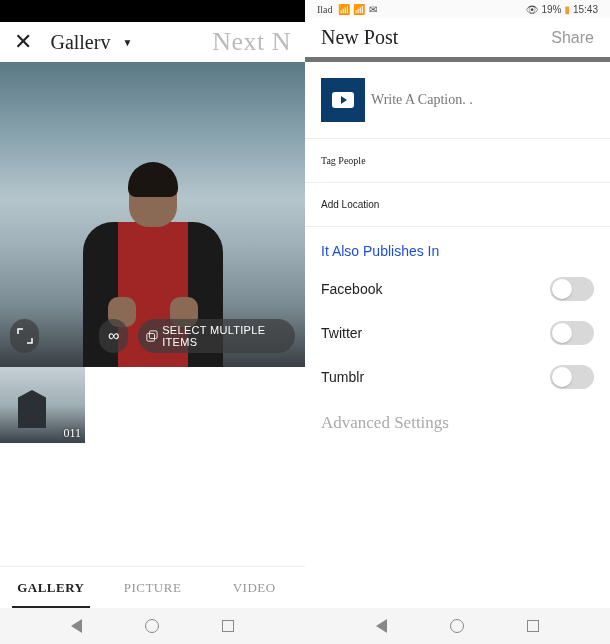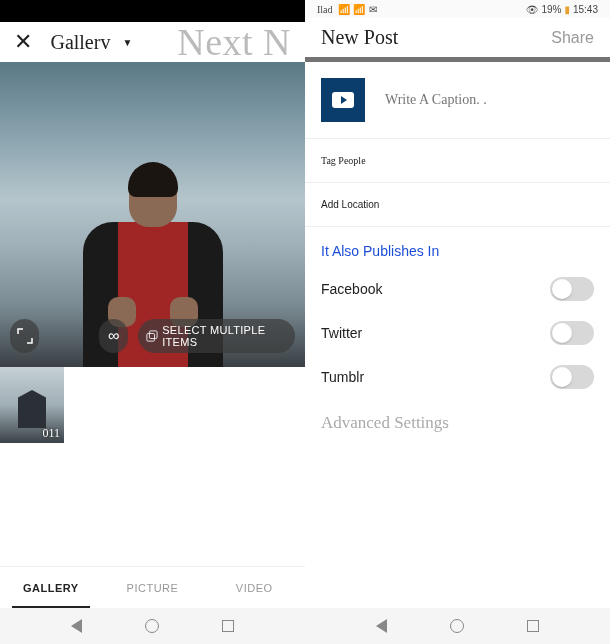--- a/index.html
+++ b/index.html
@@ -52,21 +52,21 @@
       align-items: center;
       gap: 12px;
       cursor: pointer;
     }
     .dropdown-caret {
       font-size: 10px;
     }
     .next-label {
       margin-left: auto;
       font-family: Georgia, serif;
-      font-size: 38px;
+      font-size: 26px;
       color: #bbb;
       font-weight: 300;
       letter-spacing: 0.5px;
     }
     .preview-area {
       width: 305px;
       height: 305px;
       background: linear-gradient(180deg, #5a7885 0%, #8ba5b0 25%, #b5c5cc 45%, #9fb0b8 60%, #7a8a92 80%, #3a4045 100%);
       position: relative;
       overflow: hidden;
@@ -153,21 +153,21 @@
       padding: 0 12px 0 8px;
       gap: 4px;
       cursor: pointer;
       letter-spacing: 0.3px;
     }
     .thumbs-row {
       display: flex;
       background: #fff;
     }
     .thumb {
-      width: 64px;
+      width: 85px;
       height: 76px;
       background: linear-gradient(180deg, #c5d0d5 0%, #a0afb5 50%, #3a4248 100%);
       position: relative;
       cursor: pointer;
     }
     .thumb::after {
       content: '';
       position: absolute;
       bottom: 15px;
       left: 12px;
@@ -189,22 +189,22 @@
       margin-top: auto;
       display: flex;
       height: 42px;
       border-top: 1px solid #eee;
     }
     .tab {
       flex: 1;
       display: flex;
       align-items: center;
       justify-content: center;
-      font-size: 11px;
-      font-family: Liberation Sans, sans-serif;
+      font-size: 13px;
+      font-family: Liberation Serif, serif;
       color: #999;
       letter-spacing: 0.5px;
       cursor: pointer;
       position: relative;
     }
     .tab.active {
       color: #222;
       font-weight: 600;
     }
     .tab.active::after {
@@ -253,21 +253,21 @@
       margin-left: auto;
       font-family: Liberation Sans, sans-serif;
       font-size: 16px;
       color: #999;
       cursor: pointer;
     }
     .caption-row {
       display: flex;
       align-items: center;
       padding: 16px;
-      gap: 20px;
+      gap: 6px;
       border-bottom: 1px solid #eee;
     }
     .caption-thumb {
       width: 44px;
       height: 44px;
       background: #0a3d6b;
       display: flex;
       align-items: center;
       justify-content: center;
       position: relative;

